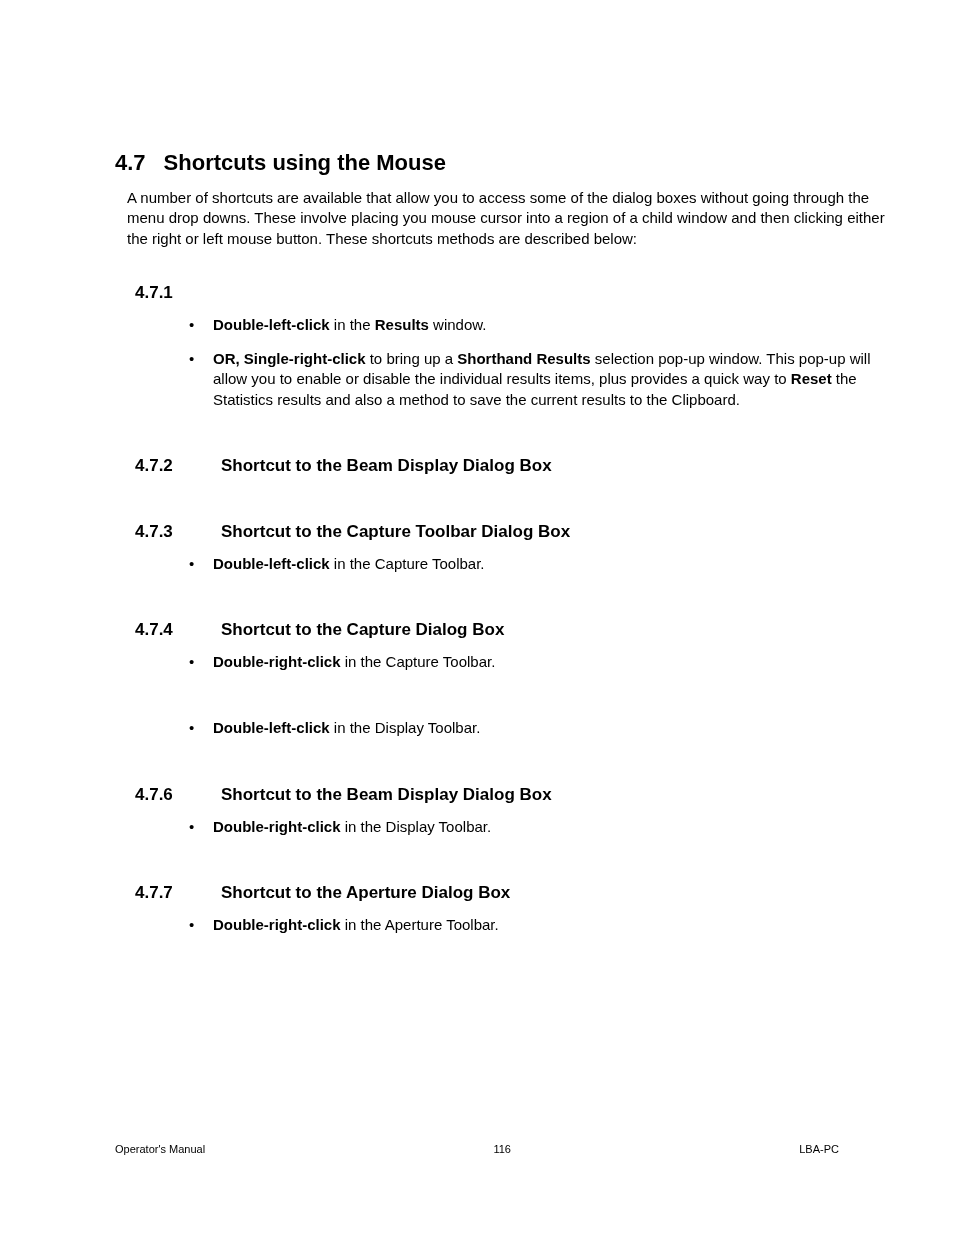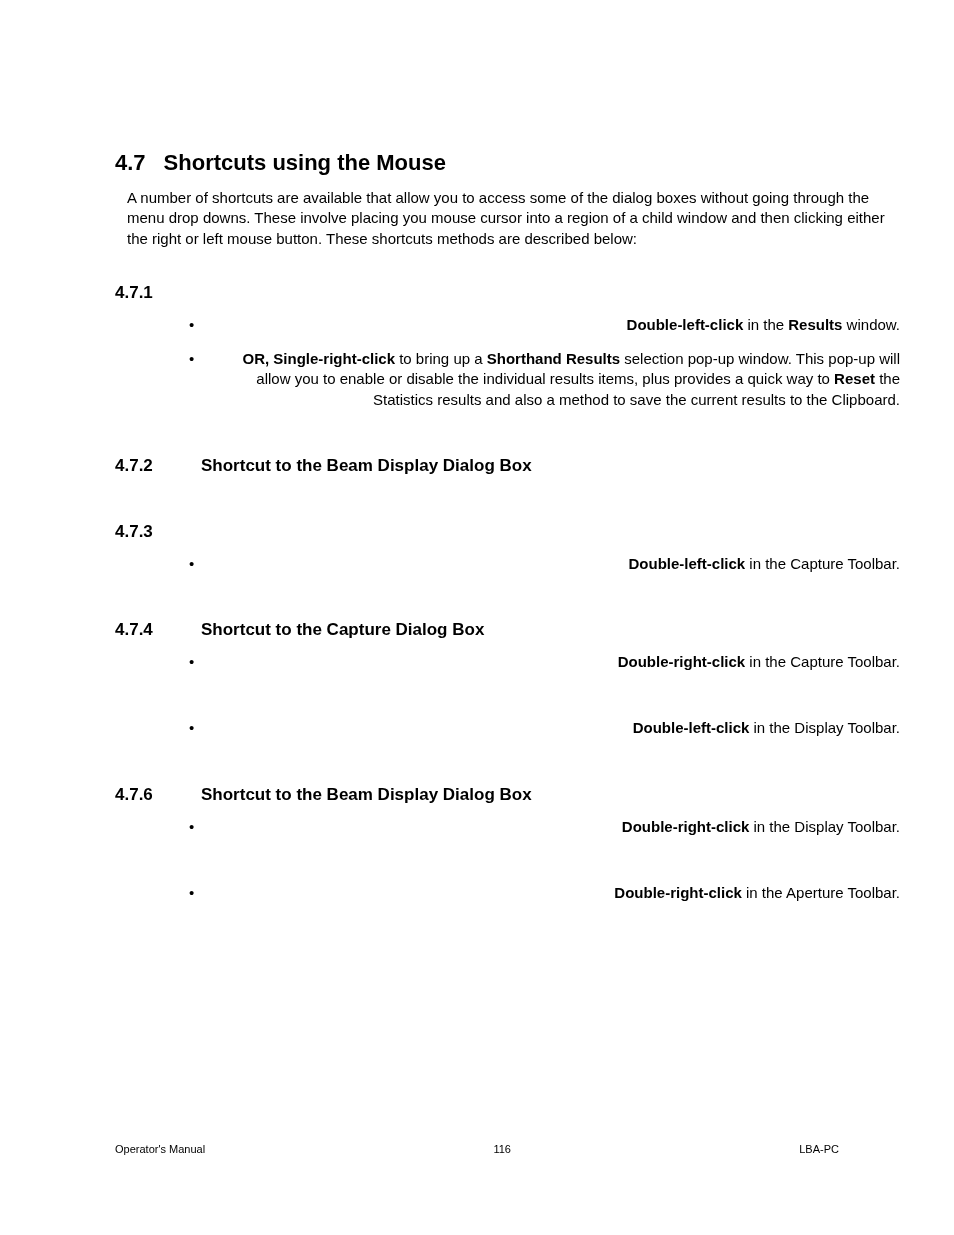--- a/index.html
+++ b/index.html
@@ -35,26 +35,26 @@
   }
   .h2 {
     font-size: 17px;
     font-weight: bold;
     display: flex;
     margin-bottom: 12px;
   }
   .h2 .num {
     width: 86px;
     flex-shrink: 0;
+    margin-left: 20px;
   }
   ul.bullets {
     list-style: none;
     padding: 0;
     margin: 0 0 0 66px;
-    text-align: right;
   }
   ul.bullets li {
     position: relative;
     padding-left: 32px;
     font-size: 15px;
     line-height: 1.35;
     margin-bottom: 14px;
   }
   ul.bullets li::before {
     content: "•";
@@ -95,20 +95,21 @@
       </div>
       <div class="section">
         <div class="h2">
           <span class="num">4.7.2</span>
           <span>Shortcut to the Beam Display Dialog Box</span>
         </div>
       </div>
       <div class="section">
         <div class="h2">
           <span class="num">4.7.3</span>
+          <span>Shortcut to the Capture Toolbar Dialog Box</span>
         </div>
         <ul class="bullets">
           <li><span class="b">Double-left-click</span><span> in the Capture Toolbar.</span></li>
         </ul>
       </div>
       <div class="section">
         <div class="h2">
           <span class="num">4.7.4</span>
           <span>Shortcut to the Capture Dialog Box</span>
         </div>
@@ -124,20 +125,24 @@
       <div class="section">
         <div class="h2">
           <span class="num">4.7.6</span>
           <span>Shortcut to the Beam Display Dialog Box</span>
         </div>
         <ul class="bullets">
           <li><span class="b">Double-right-click</span><span> in the Display Toolbar.</span></li>
         </ul>
       </div>
       <div class="section">
+        <div class="h2">
+          <span class="num">4.7.7</span>
+          <span>Shortcut to the Aperture Dialog Box</span>
+        </div>
         <ul class="bullets">
           <li><span class="b">Double-right-click</span><span> in the Aperture Toolbar.</span></li>
         </ul>
       </div>
     </div>
 </div>
 
 <div class="footer">
   <span>Operator's Manual</span>
   <span>116</span>

